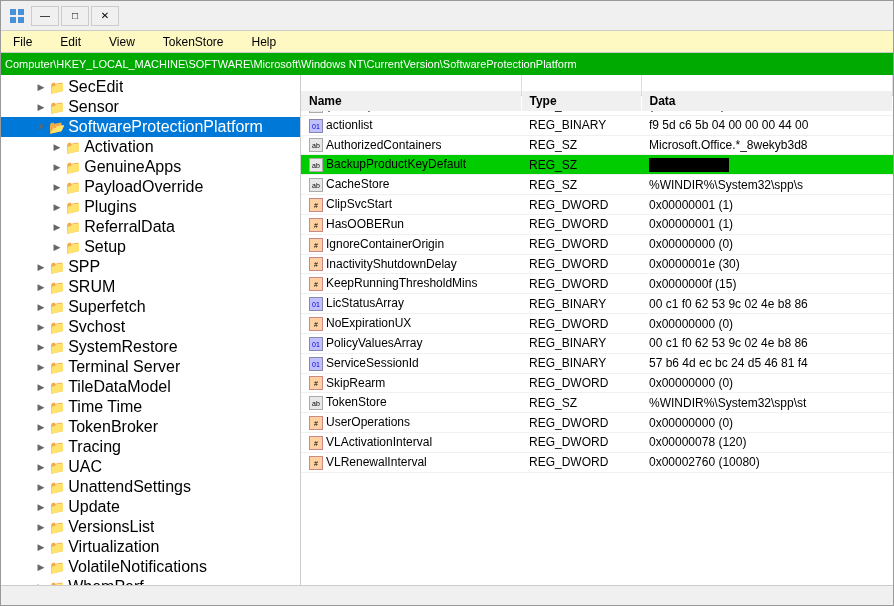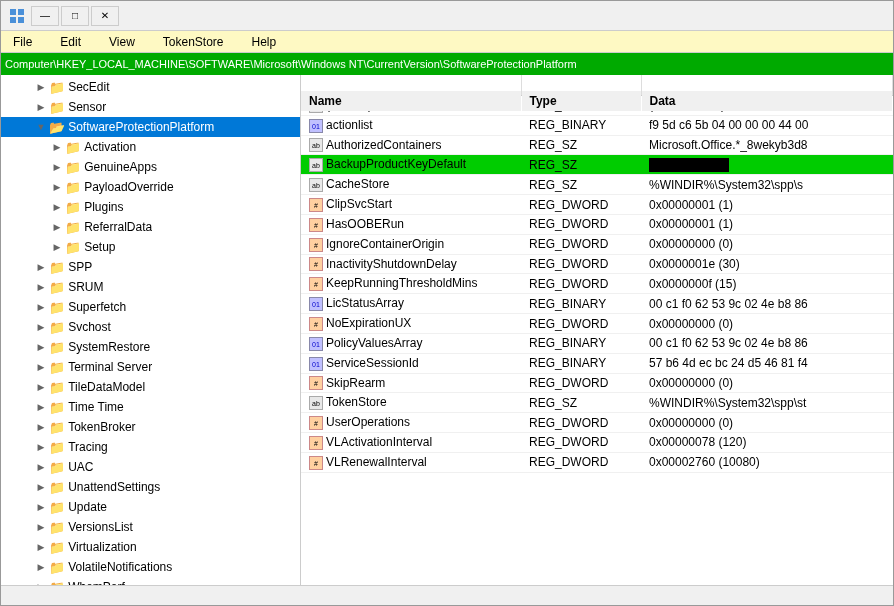--- a/index.html
+++ b/index.html
@@ -115,21 +115,21 @@
       color: #666;
       font-size: 9px;
     }
     .folder-icon {
       color: #f0c040;
       margin-right: 3px;
       font-size: 13px;
       flex-shrink: 0;
     }
     .tree-label {
-      font-size: 12px;
+      font-size: 16px;
       overflow: hidden;
       text-overflow: ellipsis;
       text-align: right;
     }
     .data-panel {
       flex: 1;
       overflow-y: auto;
       overflow-x: hidden;
       background: #fff;
     }

